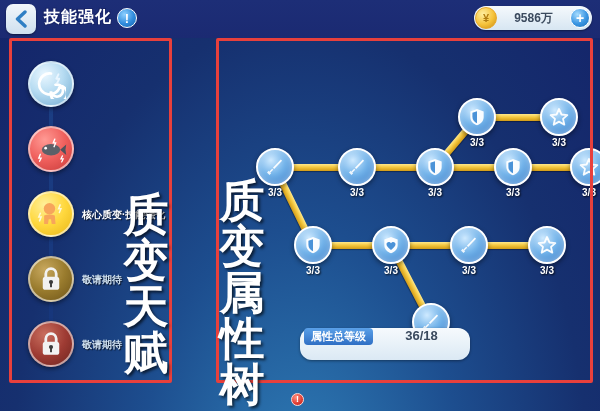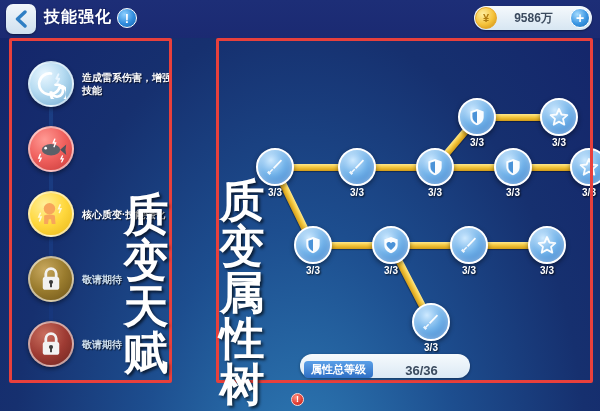--- a/index.html
+++ b/index.html
@@ -139,25 +139,25 @@
   }
   .node svg{display:block;}
   .node-lvl{
     position:absolute;width:46px;text-align:center;
     font-size:10px;font-weight:bold;color:#ffffff;
     text-shadow:1px 1px 2px rgba(0,0,0,.85);
     z-index:6;
   }
   
   .total-bar{
-    position:absolute;left:300px;top:354px;width:170px;height:24px;
+    position:absolute;left:300px;top:328px;width:170px;height:32px;
     border-radius:12px;
     background:linear-gradient(180deg,#f6fafd 0%,#dbe9f4 100%);
     box-shadow:0 1px 3px rgba(0,0,0,.4);
-    display:flex;align-items:flex-end;z-index:17;
+    display:flex;align-items:flex-start;z-index:17;
   }
   .total-tag{
     margin-left:4px;height:17px;padding:0 7px;border-radius:4px;
     background:linear-gradient(180deg,#5aa0e8 0%,#2f6fc4 100%);
     color:#ffffff;font-size:11px;font-weight:bold;line-height:17px;
     white-space:nowrap;
   }
   .total-val{
     flex:1;text-align:center;font-size:13px;color:#3a4a5e;font-weight:bold;
   }
@@ -205,21 +205,20 @@
   <div class="left-panel">
     <div class="spine"></div>
     <div id="talent-rows">
         <div class="talent-row" style="top: 18px;">
           <div class="t-icon blue">
             <svg width="30" height="30" viewBox="0 0 40 40">
         <path d="M20 6 A14 14 0 1 0 32 22 A11 11 0 1 1 20 30 A8 8 0 1 0 26 21" fill="none" stroke="#ffffff" stroke-width="3.6" stroke-linecap="round"></path>
         <path d="M30 7 L27 13 L31 13 L28 19" fill="none" stroke="#eaf6ff" stroke-width="2.4" stroke-linecap="round" stroke-linejoin="round"></path>
       </svg>
           </div>
-          <div class="t-label">造成雷系伤害，增强技能</div>
         </div>
         <div class="talent-row" style="top: 83px;">
           <div class="t-icon red">
             <svg width="32" height="30" viewBox="0 0 42 36">
         <ellipse cx="21" cy="19" rx="12" ry="7.5" fill="#5c6068"></ellipse>
         <path d="M33 19 L41 12 L40 19 L41 26 Z" fill="#4e535c"></path>
         <circle cx="14" cy="17" r="1.8" fill="#ffffff"></circle>
         <path d="M26 5 L24 10 L27 10 L25 15" fill="none" stroke="#fff" stroke-width="1.8" stroke-linecap="round"></path>
         <path d="M7 25 L5 30 L8 30 L6 34" fill="none" stroke="#fff" stroke-width="1.8" stroke-linecap="round"></path>
         <path d="M36 27 L34 31 L37 31 L35 35" fill="none" stroke="#fff" stroke-width="1.6" stroke-linecap="round"></path>
@@ -402,20 +401,20 @@
       <div>属</div>
       <div>性</div>
       <div>树</div>
     </div>
 
   <div class="anno" id="anno-left"></div>
   <div class="anno" id="anno-right"></div>
 
   <div class="total-bar">
     <div class="total-tag">属性总等级</div>
-    <div class="total-val">36/36</div>
+    <div class="total-val">36/18</div>
   </div>
 
   <div class="footer">
     <div class="warn-icon">!</div>
   </div>
 
 </div>
 
 </body></html>

